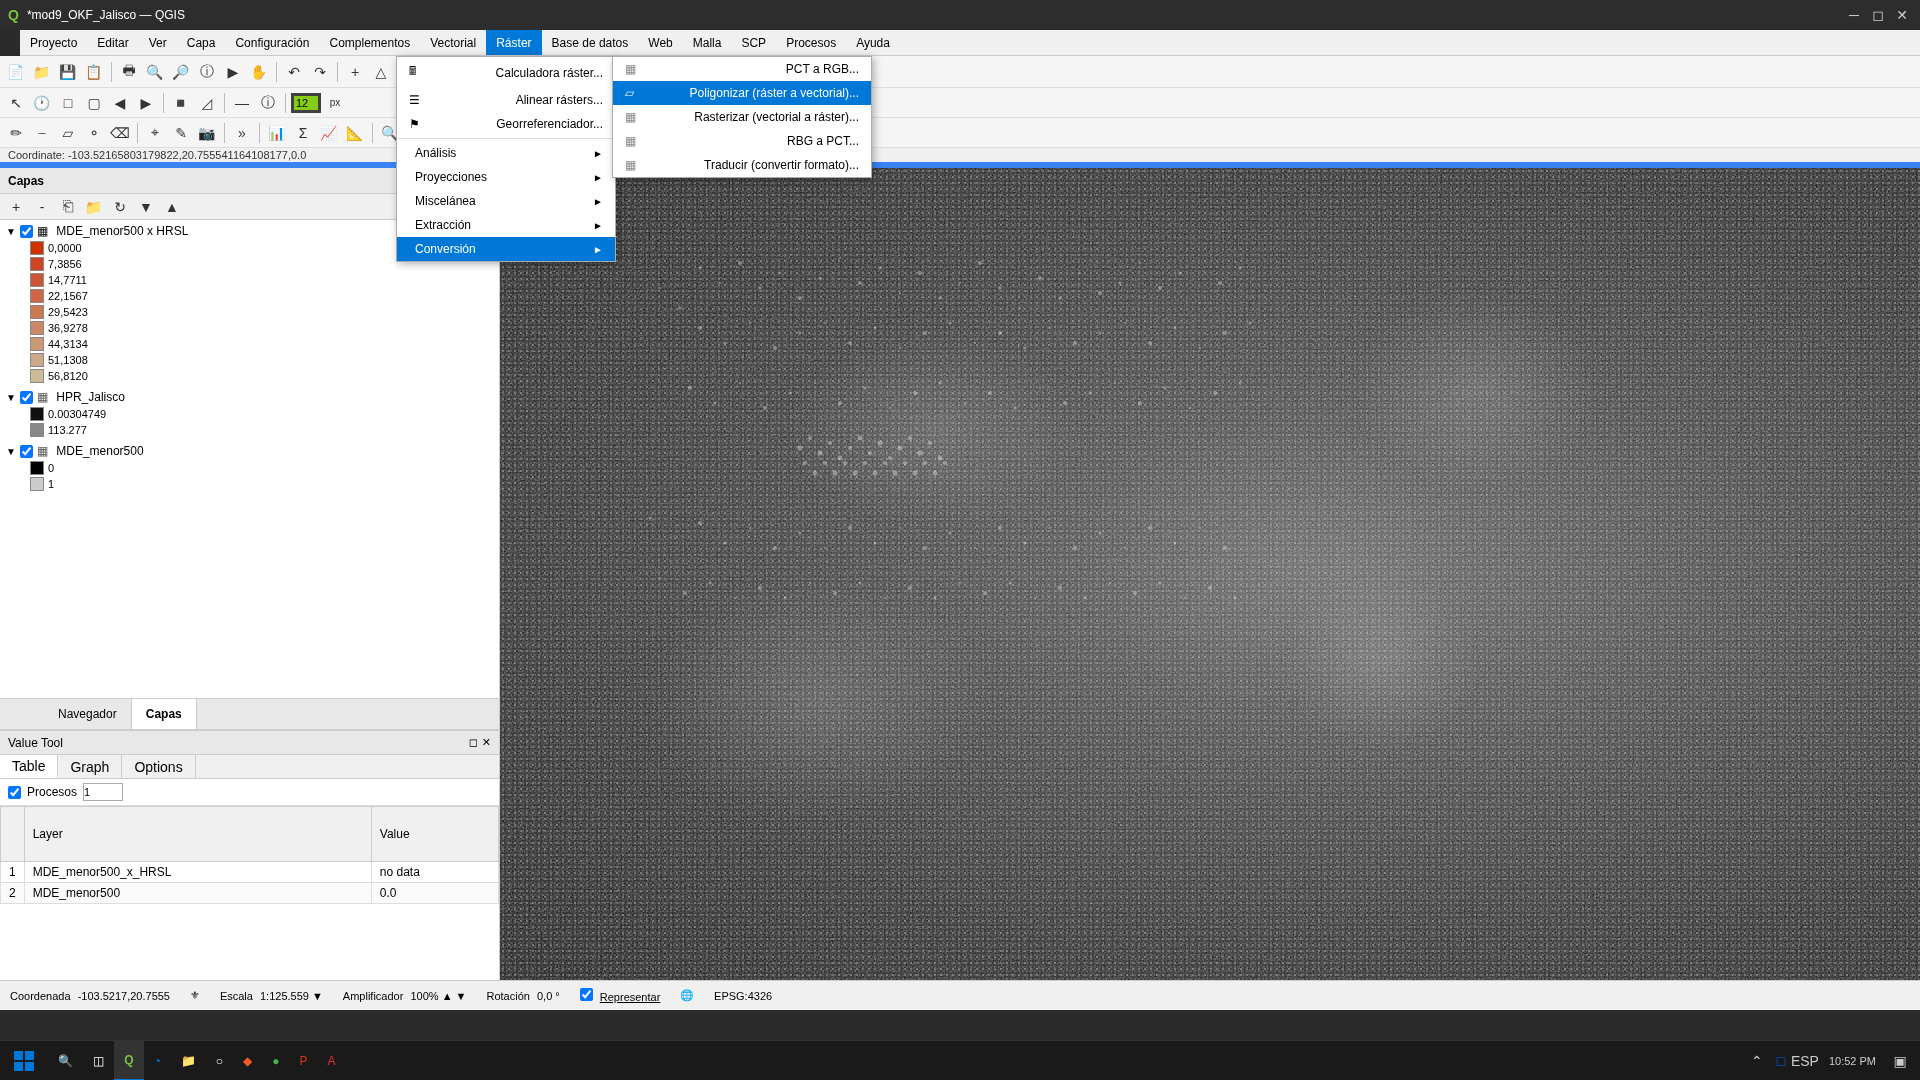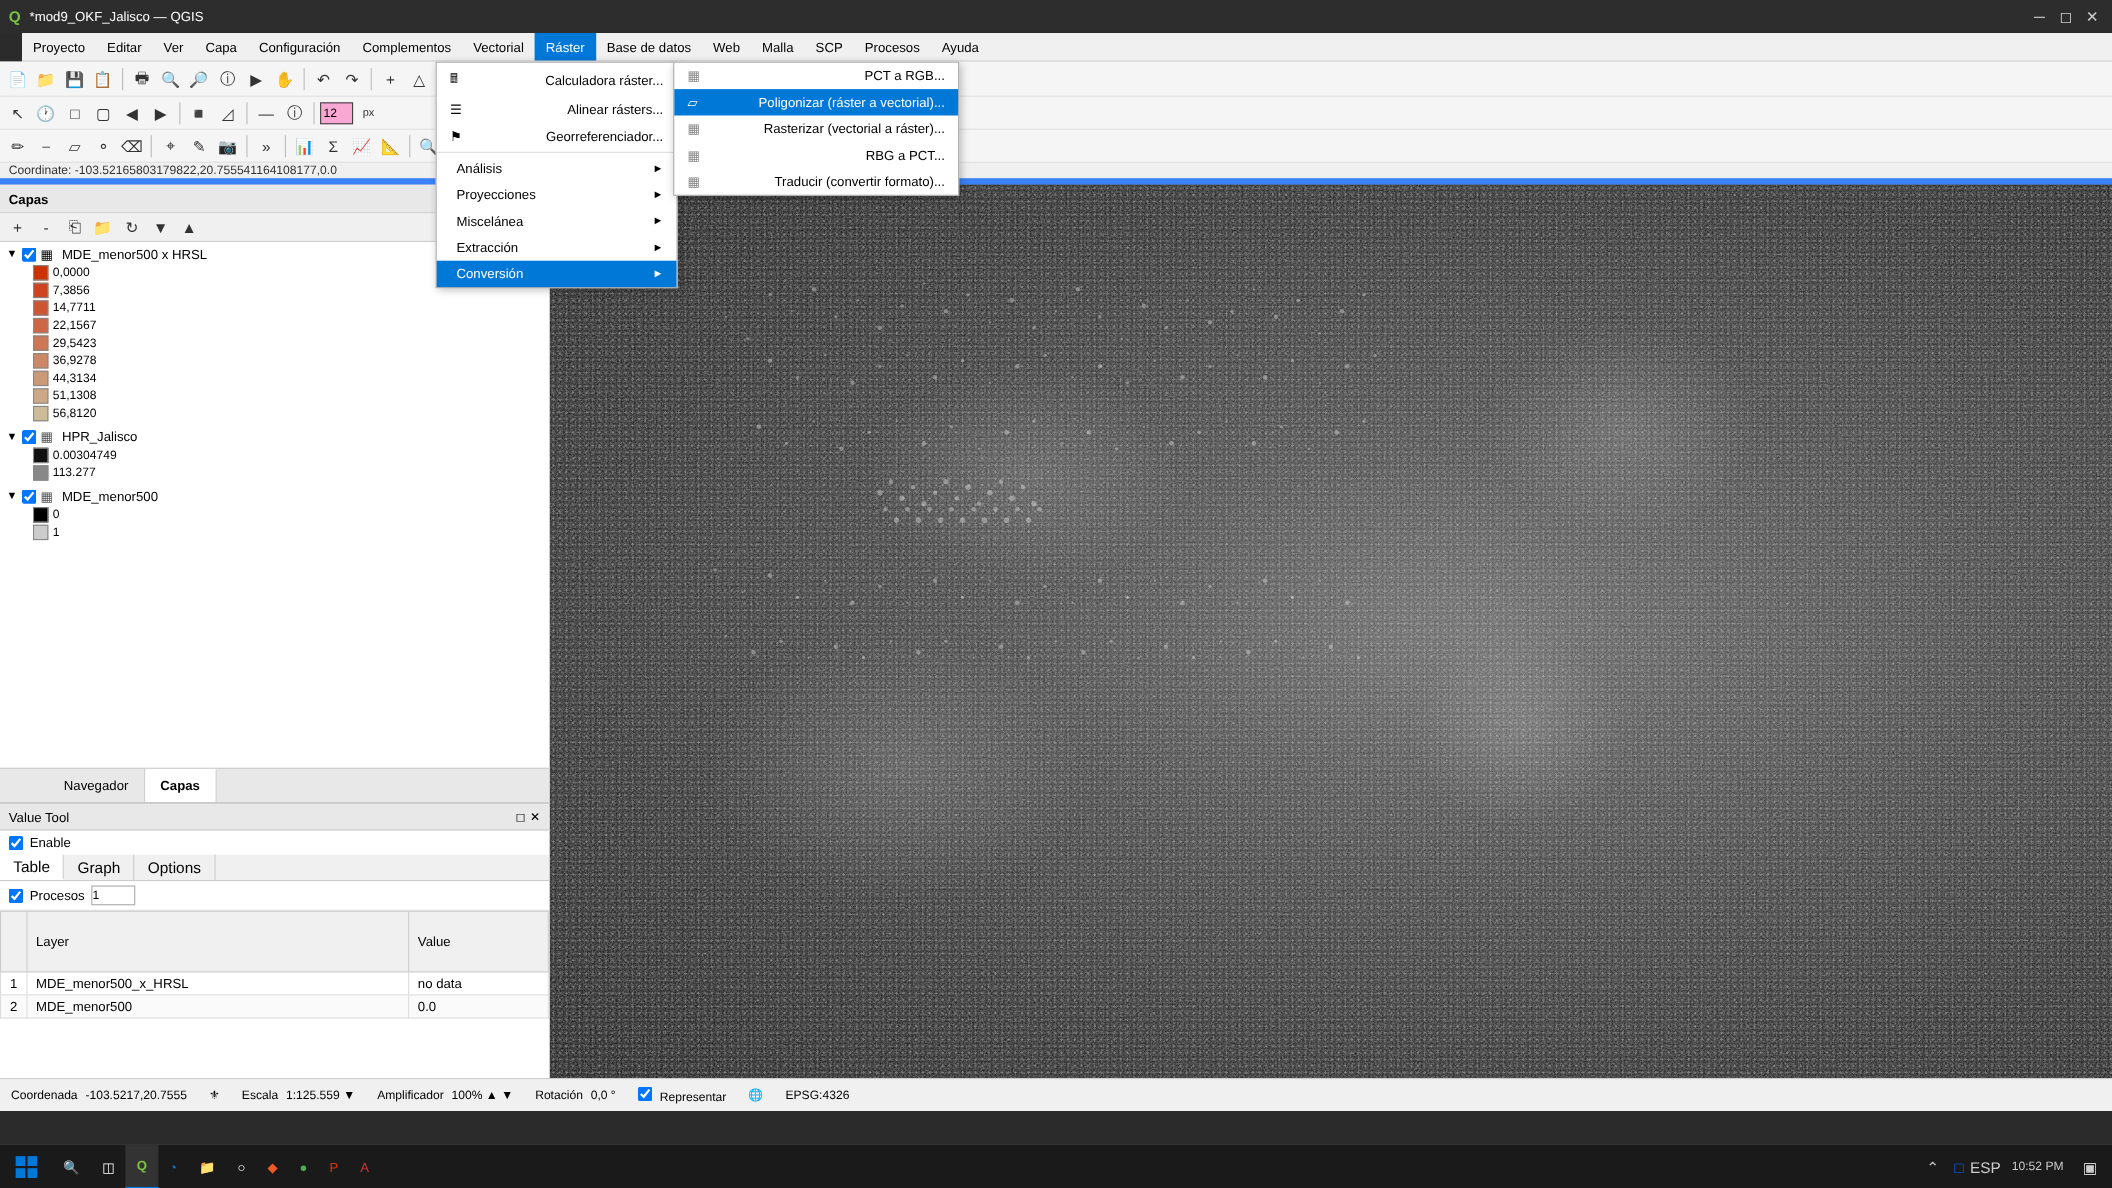--- a/index.html
+++ b/index.html
@@ -26,21 +26,21 @@
     
     .toolbar-row {
       width: 100%; height: 32px; background: #f5f5f5; display: flex; align-items: center; padding: 0 4px; gap: 2px;
       border-bottom: 1px solid #ddd; flex-shrink: 0;
     }
     .tb-btn {
       width: 24px; height: 24px; display: flex; align-items: center; justify-content: center;
       cursor: pointer; border: 1px solid transparent; border-radius: 2px; font-size: 14px; color: #333;
     }
     .tb-separator { width: 1px; height: 20px; background: #bbb; margin: 0 3px; }
-    .tb-input { height: 20px; border: 1px solid #404040; padding: 0 2px; font-size: 11px; background: #f9a8d4; }
+    .tb-input { height: 20px; border: 3px solid #404040; padding: 0 2px; font-size: 11px; background: #84cc16; }
 
     
     #main-area { display: flex; height: calc(1080px - 30px - 26px - 32px - 32px - 32px - 30px); }
 
     
     #left-panel { width: 500px; height: 100%; display: flex; flex-direction: column; background: #f5f5f5; border-right: 1px solid #ccc; flex-shrink: 0; }
 
     
     #layers-header { height: 26px; background: #e8e8e8; border-bottom: 1px solid #ccc; display: flex; align-items: center; padding: 0 8px; font-weight: bold; font-size: 12px; }
     #layers-toolbar { height: 26px; background: #f0f0f0; border-bottom: 1px solid #ccc; display: flex; align-items: center; padding: 0 4px; gap: 2px; }
@@ -359,24 +359,20 @@
       <div class="left-tab active">Capas</div>
     </div>
 
     <div id="value-tool">
       <div id="value-tool-header">
         <span>Value Tool</span>
         <div style="display:flex;gap:4px;">
           <span style="cursor:pointer;font-size:11px;">◻</span>
           <span style="cursor:pointer;font-size:11px;">✕</span>
         </div>
-      </div>
-      <div id="value-tool-enable">
-        <input type="checkbox" checked="" style="">
-        <span>Enable</span>
       </div>
       <div id="value-tool-tabs">
         <div class="vt-tab active">Table</div>
         <div class="vt-tab">Graph</div>
         <div class="vt-tab">Options</div>
       </div>
       <div id="value-tool-decimals">
         <input type="checkbox" checked="" style="">
         <span>Procesos</span>
         <input type="number" value="1" min="0" max="10" style="width: 40px; height: 18px; border: 1px solid rgb(170, 170, 170); font-size: 11px;">
@@ -609,21 +605,21 @@
     <span style="margin-left:4px;">100%</span>
     <span style="cursor:pointer;">▲</span>
     <span style="cursor:pointer;">▼</span>
   </span>
   <span>
     <span>Rotación</span>
     <span style="margin-left:4px;">0,0 °</span>
   </span>
   <span>
     <input type="checkbox" checked="" style="">
-    <span style="margin-left:4px;">Representar</span>
+    <span style="margin-left:4px;text-decoration:underline;">Representar</span>
   </span>
   <span>🌐</span>
   <span>EPSG:4326</span>
 </div>
 
 <div id="raster-dropdown">
   <div class="dd-item">
     <span style="margin-right:6px;">🖩</span>
     <span>Calculadora ráster...</span>
   </div>

